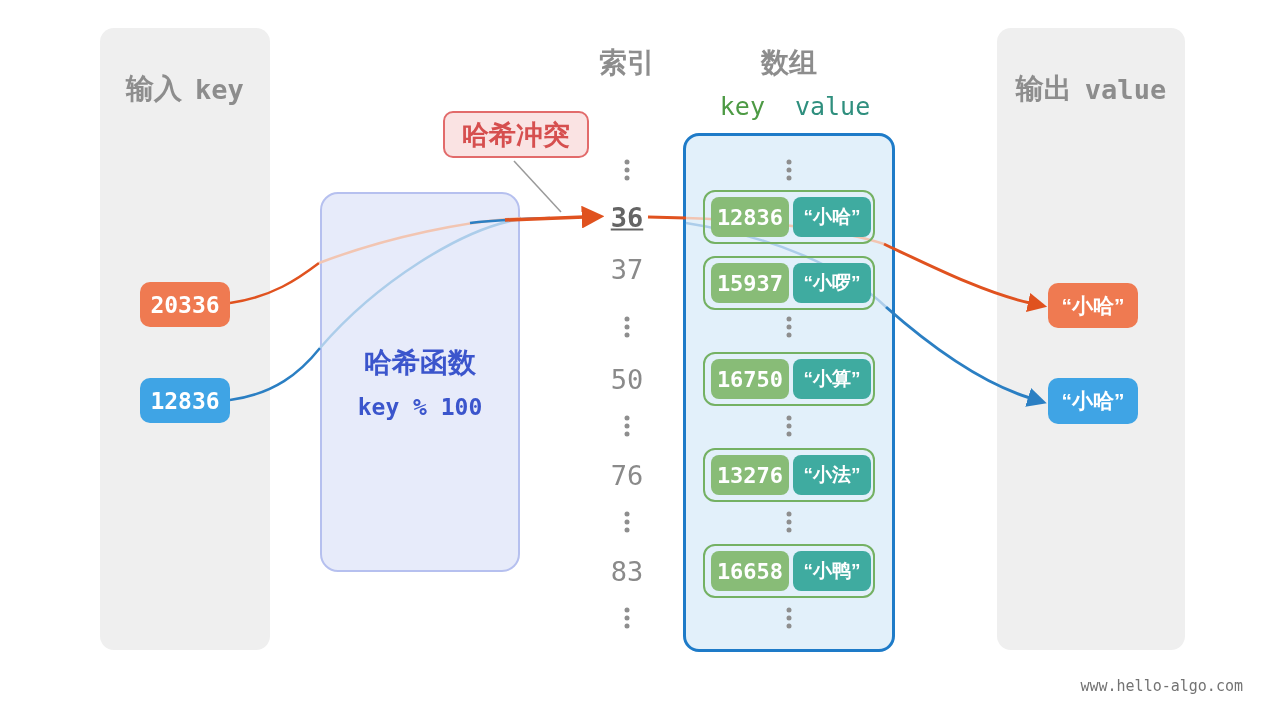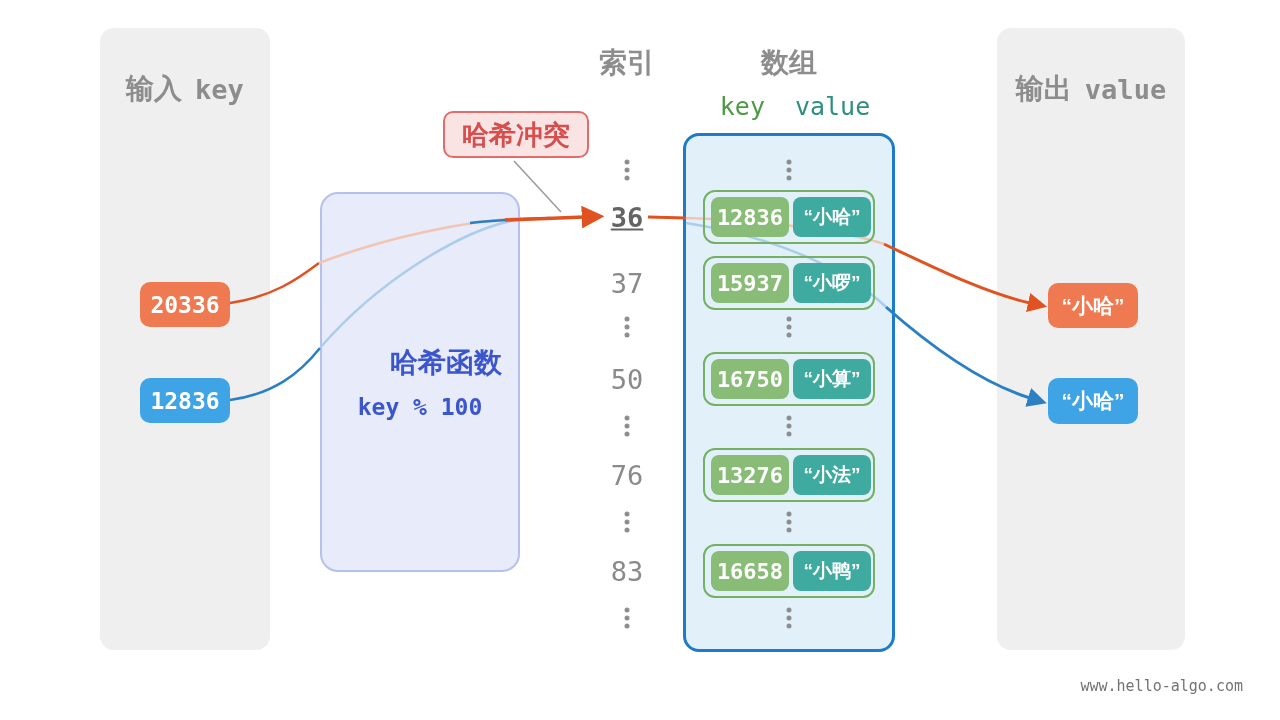--- a/index.html
+++ b/index.html
@@ -18,21 +18,21 @@
         display:flex;align-items:center;justify-content:center;z-index:2;}
   .chip.orange{background:#ef7a51;}
   .chip.blue{background:#3fa4e5;}
   .chip .num{font-family:"DejaVu Sans Mono",monospace;font-weight:bold;font-size:23px;}
   .chip .val{font-weight:bold;font-size:21px;}
 
   
   .hash-box{position:absolute;left:320px;top:192px;width:200px;height:380px;background:#e7ebfa;
             border:2px solid #b6c0ef;border-radius:18px;box-sizing:border-box;z-index:0;}
   .hash-title{position:absolute;top:150px;left:0;width:100%;text-align:center;
-              color:#3b55cc;font-size:28px;font-weight:600;padding-left:26px;}
+              color:#3b55cc;font-size:28px;font-weight:600;}
   .hash-formula{position:absolute;top:200px;left:0;width:100%;text-align:center;color:#3b55cc;
                 font-family:"DejaVu Sans Mono",monospace;font-size:23px;font-weight:700;}
 
   
   .collision{position:absolute;left:443px;top:111px;width:146px;height:47px;background:#fae3e3;
              border:2px solid #e26b6b;border-radius:10px;box-sizing:border-box;display:flex;
              align-items:center;justify-content:center;color:#d64f4f;font-size:27px;font-weight:bold;z-index:0;}
 
   
   .col-title{position:absolute;top:44px;transform:translateX(-50%);color:#8d8d8d;
@@ -147,21 +147,21 @@
     <span class="k">key</span>
     <span class="v">value</span>
   </div>
 
   <div class="vdots" style="left:627px;top:170px;">
       <i></i>
       <i></i>
       <i></i>
     </div>
   <div class="idx bold" style="left:627px;top:217px;">36</div>
-  <div class="idx" style="left:627px;top:283px;">37</div>
+  <div class="idx" style="left:627px;top:269px;">37</div>
   <div class="vdots" style="left:627px;top:327px;">
       <i></i>
       <i></i>
       <i></i>
     </div>
   <div class="idx" style="left:627px;top:379px;">50</div>
   <div class="vdots" style="left:627px;top:426px;">
       <i></i>
       <i></i>
       <i></i>

